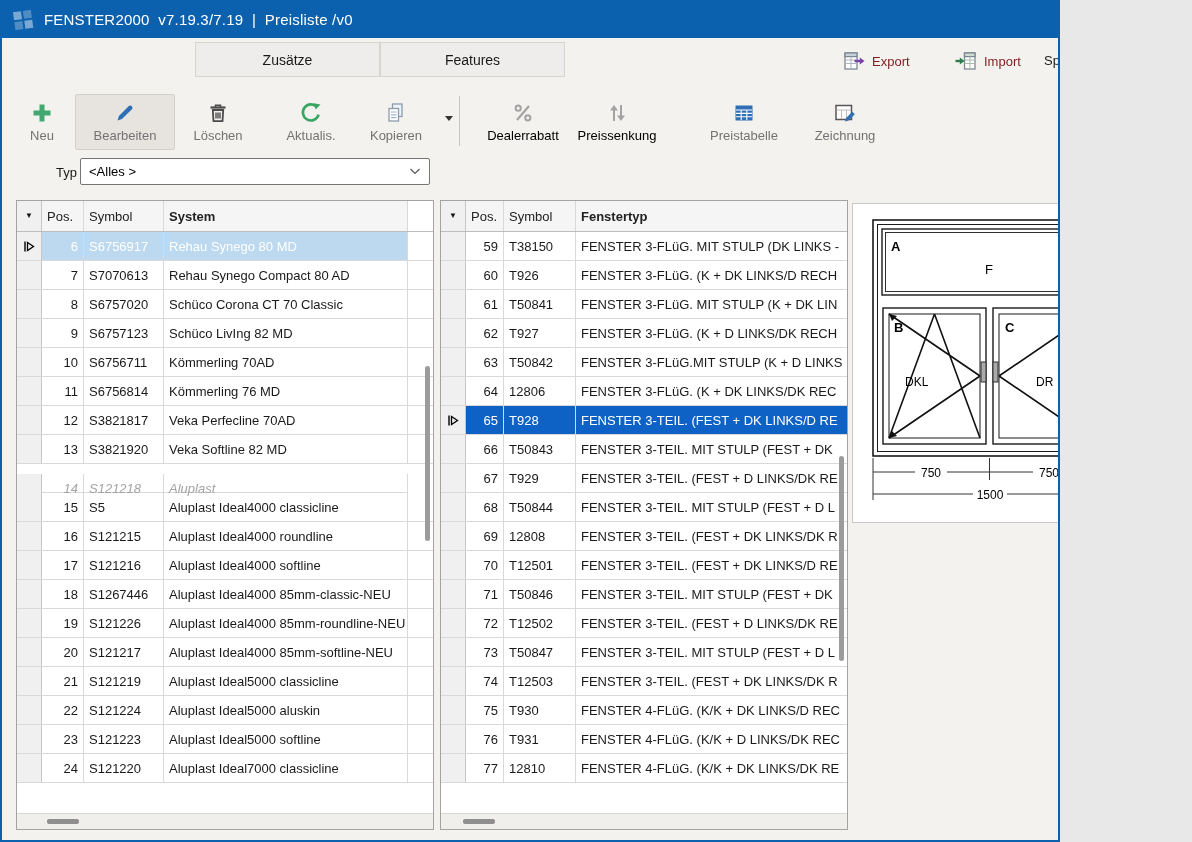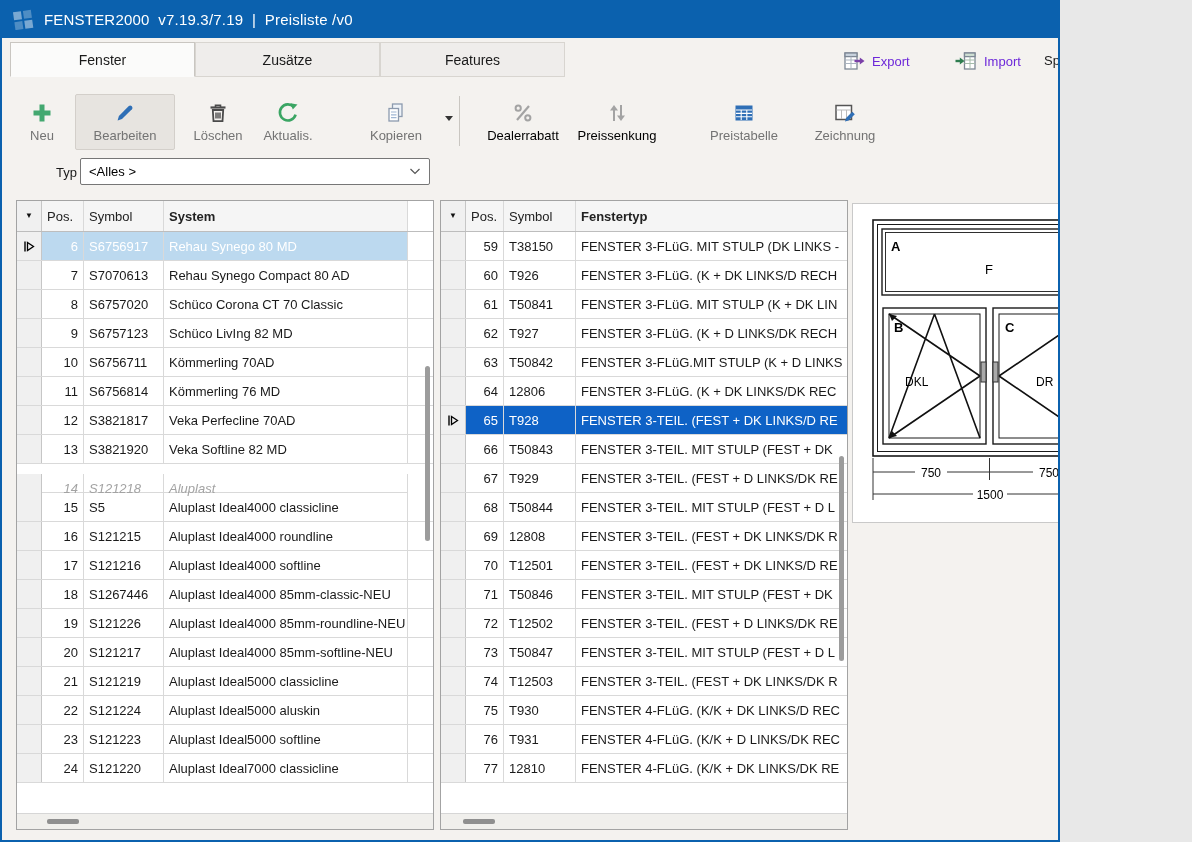--- a/index.html
+++ b/index.html
@@ -15,21 +15,21 @@
   .win-btn { width:46px; height:38px; display:flex; align-items:center; justify-content:center; cursor:default; }
   
   .content { position:absolute; top:38px; left:0; width:1188px; height:802px; }
   
   .tab { position:absolute; top:4px; height:35px; width:185px; background:#efedeb;
          border:1px solid #d8d5d0; display:flex; align-items:center; justify-content:center;
          font-size:14px; color:#1a1a1a; }
   .tab.active { background:#fbfbfa; border-color:#c9c6c1; border-bottom-color:#fbfbfa; }
   
   .quick-btn { position:absolute; top:9px; height:28px; display:flex; align-items:center; gap:6px;
-               font-size:13px; color:#6d28d9; padding:0 4px; }
+               font-size:13px; color:#7f1d1d; padding:0 4px; }
   .sprache { position:absolute; top:15px; font-size:13px; color:#1a1a1a; }
   .lang-select { position:absolute; top:9px; width:66px; height:27px; background:#fff;
                  border:1px solid #767676; border-radius:4px; display:flex; align-items:center;
                  font-size:13px; font-weight:bold; padding:0 8px; }
   .lang-select .chev { margin-left:auto; }
   
   .tbtn { position:absolute; top:56px; height:56px; display:flex; flex-direction:column;
           align-items:center; justify-content:center; gap:3px; font-size:13px; color:#737373; }
   .tbtn.hl { background:#e7e4e0; border:1px solid #d3cfca; border-radius:2px; }
   .tbtn.disabled { color:#000000; }
@@ -105,23 +105,20 @@
       <div class="win-btn">
         <svg width="13" height="13" viewBox="0 0 12 12">
             <path d="M1 1 L11 11 M11 1 L1 11" stroke="#fff" stroke-width="1.2"></path>
           </svg>
       </div>
     </div>
   </div>
 
   <div class="content">
 
-    <div class="tab active" style="left:8px;">
-        <span>Fenster</span>
-      </div>
     <div class="tab" style="left:193px;">
         <span>Zusätze</span>
       </div>
     <div class="tab" style="left:378px;">
         <span>Features</span>
       </div>
 
     <div class="quick-btn" style="left:836px;">
       <svg width="24" height="24" viewBox="0 0 24 24">
         <rect x="3" y="4" width="12" height="16" fill="#fff" stroke="#7d8794" stroke-width="1.3"></rect>
@@ -164,21 +161,21 @@
     </div>
     <div class="tbtn" style="left:183px; width:66px;">
       <svg width="24" height="24" viewBox="0 0 24 24">
         <path d="M4.5 6.5h15" stroke="#4a4a4a" stroke-width="2.2"></path>
         <path d="M9.5 6V4.2h5V6" fill="none" stroke="#4a4a4a" stroke-width="1.6"></path>
         <path d="M6.8 9h10.4l-.7 11.2H7.5Z" fill="none" stroke="#4a4a4a" stroke-width="1.8"></path>
         <path d="M10 11.5v6 M12 11.5v6 M14 11.5v6" stroke="#4a4a4a" stroke-width="1.4"></path>
       </svg>
       <span>Löschen</span>
     </div>
-    <div class="tbtn" style="left:248px; width:76px;">
+    <div class="tbtn" style="left:271px; width:76px;">
       <svg width="24" height="24" viewBox="0 0 24 24">
         <path d="M19.6 13.6 A8 8 0 1 1 17.8 6" fill="none" stroke="#3aa563" stroke-width="2.6"></path>
         <polygon points="14.5,2.2 21.5,3.4 16.8,8.6" fill="#3aa563"></polygon>
       </svg>
       <span>Aktualis.</span>
     </div>
     <div class="tbtn" style="left:350px; width:88px;">
       <svg width="24" height="24" viewBox="0 0 24 24">
         <rect x="8.5" y="3" width="9.5" height="12.5" fill="#eef3f8" stroke="#8c9aae" stroke-width="1.3"></rect>
         <rect x="5" y="7.5" width="9.5" height="12.5" fill="#fff" stroke="#8c9aae" stroke-width="1.3"></rect>

